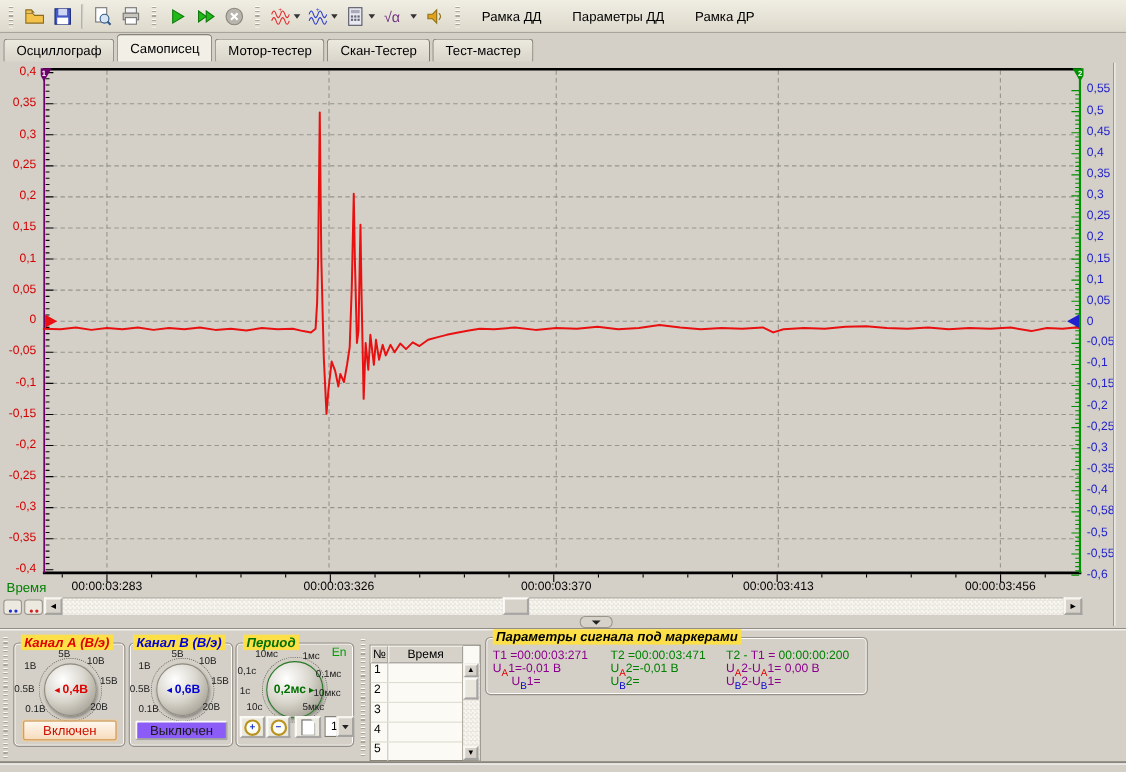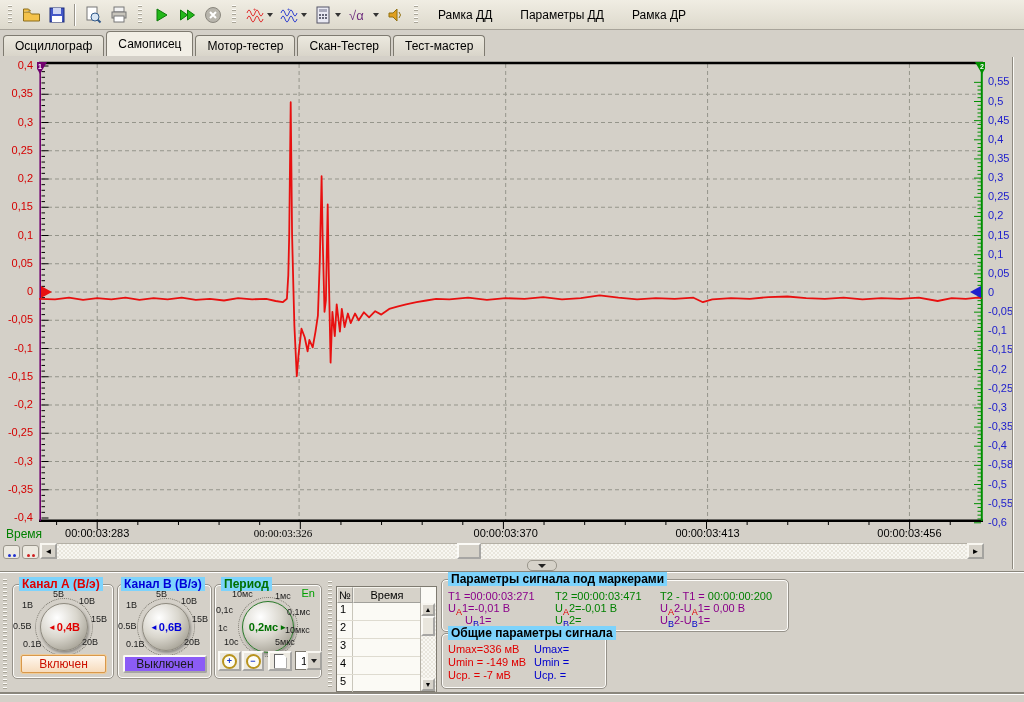--- a/index.html
+++ b/index.html
@@ -40,21 +40,21 @@
   .dotbtn i{position:absolute;left:4px;top:8px;width:3px;height:3px;border-radius:50%;}
   .dotbtn i + i{left:9px;}
   .dots-blue i{background:#2030d0;} .dots-red i{background:#d02020;}
   #collapse{position:absolute;left:527px;top:560px;width:30px;height:11px;background:#d6d2c9;border:1px solid #9a968c;
             border-radius:5px;display:flex;align-items:center;justify-content:center;box-sizing:border-box;}
   #collapse b{width:0;height:0;border:4px solid transparent;border-top:4px solid #222;margin-top:4px;}
   
   #bottom{position:absolute;left:0;top:572px;width:1024px;height:122px;background:#d4d0c8;border-top:1px solid #fff;box-shadow:0 -1px 0 #8a867c;}
   .vgrip{position:absolute;width:4px;background:repeating-linear-gradient(180deg,#fdfcf8 0 1px,#a9a598 1px 2px,transparent 2px 4px);}
   .gbox{position:absolute;border:1px solid #96928a;border-radius:5px;box-shadow:inset 0 0 0 1px #fdfcf9;box-sizing:border-box;}
-  .gtitle{position:absolute;top:-8px;left:6px;background:#7dd3fc;padding:0 3px;font-weight:bold;font-size:12px;white-space:nowrap;}
+  .gtitle{position:absolute;top:-8px;left:6px;background:#fde047;padding:0 3px;font-weight:bold;font-size:12px;white-space:nowrap;font-style:italic;}
   .knob{position:absolute;border-radius:50%;border:1px solid #8f8b80;box-shadow:1px 2px 3px rgba(0,0,0,.35);
         background:radial-gradient(circle at 35% 30%,#ffffff,#d9d6cd 45%,#a6a296 82%,#8b877b);
         display:flex;align-items:center;justify-content:center;font-weight:bold;font-size:11px;white-space:nowrap;}
   .ring{position:absolute;border:1px dotted #77746a;border-radius:50%;}
   .knob-label{position:absolute;font-size:9px;color:#1a1a1a;white-space:nowrap;}
   .st-btn{position:absolute;height:18px;display:flex;align-items:center;justify-content:center;font-size:12px;border-radius:2px;box-sizing:border-box;}
   .st-on{background:linear-gradient(#fff7ee,#f7dcbd);border:1px solid #d9984a;box-shadow:0 0 0 1px #eecc9a;color:#cc1100;}
   .st-off{background:#8b5cf6;border:2px outset #fbfaf6;color:#1a1a1a;}
   .mini{position:absolute;height:20px;background:#ece9e0;border:2px outset #fbfaf6;display:flex;align-items:center;justify-content:center;padding:0;box-sizing:border-box;}
   .mag{width:11px;height:11px;border:2px solid #b8931d;border-radius:50%;display:flex;align-items:center;justify-content:center;
@@ -495,21 +495,21 @@
       <span class="axis-lab" style="top: 339.9px;">-0,3</span>
       <span class="axis-lab" style="top: 359.05px;">-0,35</span>
       <span class="axis-lab" style="top: 378.2px;">-0,4</span>
       <span class="axis-lab" style="top: 397.35px;">-0,58</span>
       <span class="axis-lab" style="top: 416.5px;">-0,5</span>
       <span class="axis-lab" style="top: 435.65px;">-0,55</span>
       <span class="axis-lab" style="top: 454.8px;">-0,6</span>
     </div>
   <div id="x-labels">
       <span class="axis-lab" style="top: 0px; left: 60.218px;">00:00:03:283</span>
-      <span class="axis-lab" style="top: 0px; left: 246px; font-family: Liberation Serif, serif;">00:00:03:326</span>
+      <span class="axis-lab" style="top: 0px; left: 271px;">00:00:03:326</span>
       <span class="axis-lab" style="top: 0px; left: 468.683px;">00:00:03:370</span>
       <span class="axis-lab" style="top: 0px; left: 670.568px;">00:00:03:413</span>
       <span class="axis-lab" style="top: 0px; left: 872.453px;">00:00:03:456</span>
     </div>
   <div id="time-axis-name">Время</div>
   <div class="vline" style="left:1012px"></div>
   <div class="vline2" style="left:1013px"></div>
 
   <button class="dotbtn dots-blue" style="left:3px;top:545px">
       <i></i>
@@ -645,26 +645,17 @@
           <div class="prow" style="left: 218px; top: 10px;"><span class="c-g">T2 - </span><span class="c-m">T1 = </span><span class="c-g">00:00:00:200</span></div>
           <div class="prow" style="left: 6px; top: 22px;"><span class="c-m">U</span><sub class="c-r">A</sub><span class="c-m">1=</span><span class="c-m">-0,01 В</span></div>
           <div class="prow" style="left: 113px; top: 22px;"><span class="c-g">U</span><sub class="c-r">A</sub><span class="c-g">2=</span><span class="c-g">-0,01 В</span></div>
           <div class="prow" style="left: 218px; top: 22px;"><span class="c-m">U</span><sub class="c-r">A</sub><span class="c-m">2-U</span><sub class="c-r">A</sub><span class="c-m">1= </span><span class="c-m">0,00 В</span></div>
           <div class="prow" style="left: 23px; top: 34px;"><span class="c-m">U</span><sub class="c-b">B</sub><span class="c-m">1=</span></div>
           <div class="prow" style="left: 113px; top: 34px;"><span class="c-g">U</span><sub class="c-b">B</sub><span class="c-g">2=</span></div>
           <div class="prow" style="left: 218px; top: 34px;"><span class="c-m">U</span><sub class="c-b">B</sub><span class="c-m">2-U</span><sub class="c-b">B</sub><span class="c-m">1=</span></div>
         </div>
     </div>
 
-    <div class="gbox" style="left:441px;top:60px;width:166px;height:56px">
-      <span class="gtitle">Общие параметры сигнала</span>
-      <div class="prow c-r" style="left:6px;top:9px">Umax=336 мВ</div>
-      <div class="prow c-r" style="left:6px;top:22px">Umin = -149 мВ</div>
-      <div class="prow c-r" style="left:6px;top:35px">Uср. =  -7 мВ</div>
-      <div class="prow c-b" style="left:92px;top:9px">Umax=</div>
-      <div class="prow c-b" style="left:92px;top:22px">Umin =</div>
-      <div class="prow c-b" style="left:92px;top:35px">Uср. =</div>
-    </div>
 
   </div>
 
   <div id="statusbar"></div>
 </div>
 
 </body></html>

